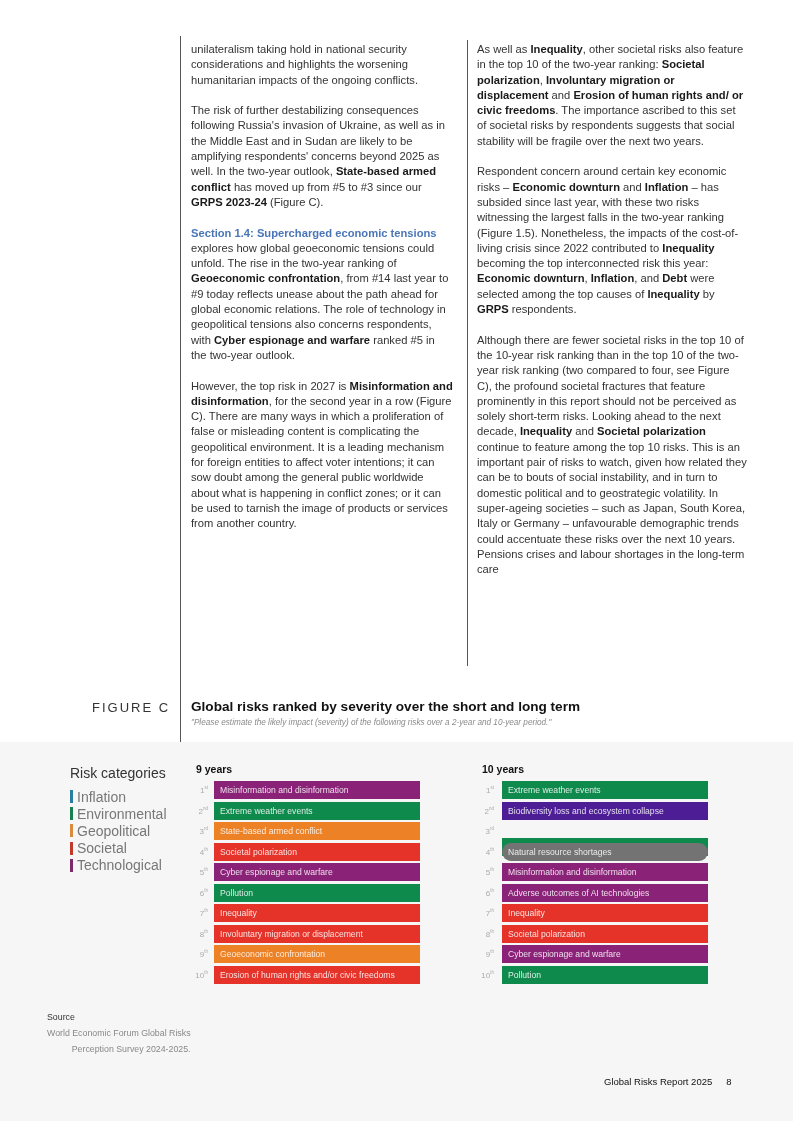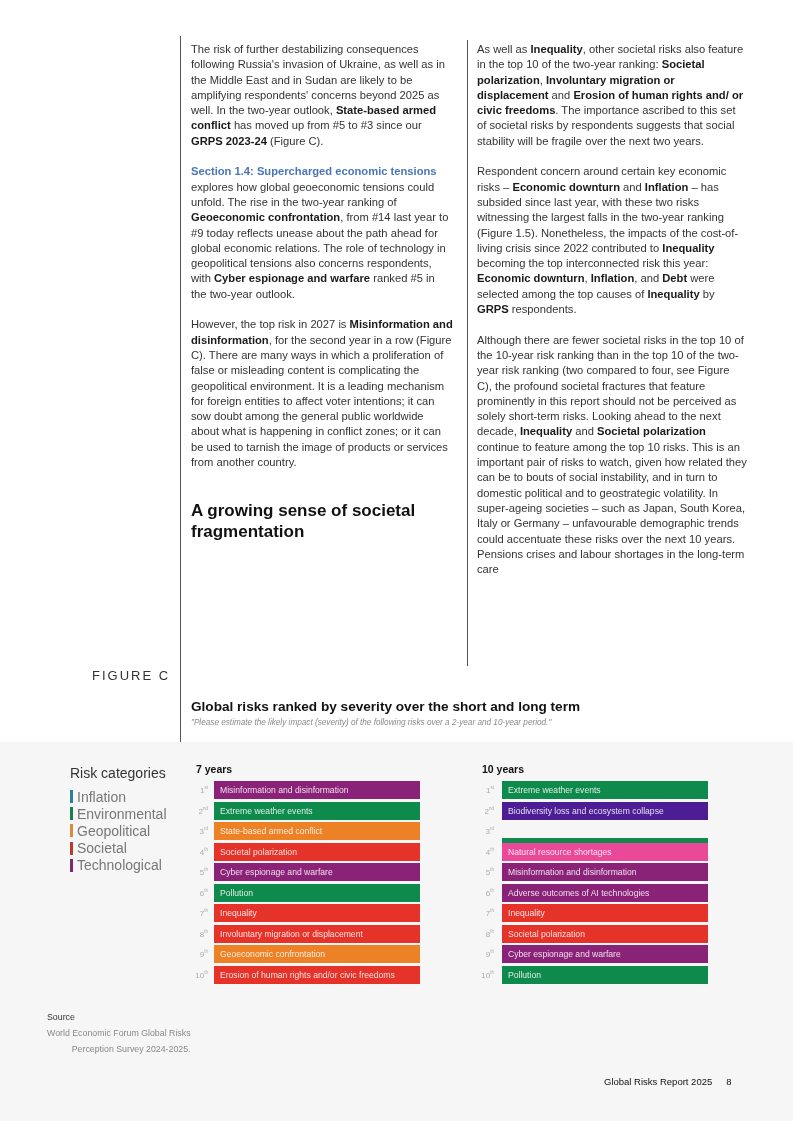--- a/index.html
+++ b/index.html
@@ -13,21 +13,21 @@
   .vline-mid  { position: absolute; left: 467px; top: 40px; width: 1px; height: 626px; background: #555; }
 
   .col { position: absolute; top: 42px; width: 262px; font-size: 11.2px; line-height: 15.3px; color: #333; }
   .col.left { left: 191px; }
   .col.right { left: 477px; width: 270px; }
   .col p { margin: 0 0 15.3px 0; }
   .col b { color: #1a1a1a; }
   .link { color: #4a76b8; font-weight: bold; }
   .h2 { font-size: 17px; line-height: 21px; font-weight: bold; color: #111; margin: 30px 0 22px 0; }
 
-  .fig-label { position: absolute; left: 92px; top: 668px; font-size: 13px; letter-spacing: 2px; color: #333; }
+  .fig-label { position: absolute; left: 92px; top: 700px; font-size: 13px; letter-spacing: 2px; color: #333; }
   .fig-title { position: absolute; left: 191px; top: 699px; font-size: 13.6px; font-weight: bold; color: #111; }
   .fig-sub { position: absolute; left: 191px; top: 718px; font-size: 8.2px; font-style: italic; color: #8a8a8a; }
 
   .panel { position: absolute; left: 0; top: 742px; width: 793px; height: 379px; background: #f6f6f6; }
 
   .legend { position: absolute; left: 47px; top: 765px; font-size: 14px; color: #333; margin-left: 23px; }
   .legend-title { margin-bottom: 7px; }
   .legend-item { display: flex; align-items: center; height: 17.2px; color: #777; }
   .legend-swatch { width: 3px; height: 13px; margin-right: 4px; }
 
@@ -51,24 +51,24 @@
   .footer .pg { margin-left: 14px; }
   .watermark { position: absolute; left: 7px; top: 1146px; font-size: 15px; color: #d5d5d5; font-weight: bold; letter-spacing: 1px; }
 </style>
 </head>
 <body>
 
 <div class="vline-left"></div>
 <div class="vline-mid"></div>
 
 <div class="col left">
+  <p><span>unilateralism taking hold in national security considerations and highlights the worsening humanitarian impacts of the ongoing conflicts.</span></p>
   <p><span>The risk of further destabilizing consequences following Russia's invasion of Ukraine, as well as in the Middle East and in Sudan are likely to be amplifying respondents' concerns beyond 2025 as well. In the two-year outlook, </span><b>State-based armed conflict</b><span> has moved up from #5 to #3 since our </span><b>GRPS 2023-24</b><span> (Figure C).</span></p>
   <p><span class="link">Section 1.4: Supercharged economic tensions</span><span> explores how global geoeconomic tensions could unfold. The rise in the two-year ranking of </span><b>Geoeconomic confrontation</b><span>, from #14 last year to #9 today reflects unease about the path ahead for global economic relations. The role of technology in geopolitical tensions also concerns respondents, with </span><b>Cyber espionage and warfare</b><span> ranked #5 in the two-year outlook.</span></p>
   <p><span>However, the top risk in 2027 is </span><b>Misinformation and disinformation</b><span>, for the second year in a row (Figure C). There are many ways in which a proliferation of false or misleading content is complicating the geopolitical environment. It is a leading mechanism for foreign entities to affect voter intentions; it can sow doubt among the general public worldwide about what is happening in conflict zones; or it can be used to tarnish the image of products or services from another country.</span></p>
-  <div class="h2">A growing sense of societal fragmentation</div>
 </div>
 
 <div class="col right">
   <p><span>As well as </span><b>Inequality</b><span>, other societal risks also feature in the top 10 of the two-year ranking: </span><b>Societal polarization</b><span>, </span><b>Involuntary migration or displacement</b><span> and </span><b>Erosion of human rights and/ or civic freedoms</b><span>. The importance ascribed to this set of societal risks by respondents suggests that social stability will be fragile over the next two years.</span></p>
   <p><span>Respondent concern around certain key economic risks – </span><b>Economic downturn</b><span> and </span><b>Inflation</b><span> – has subsided since last year, with these two risks witnessing the largest falls in the two-year ranking (Figure 1.5). Nonetheless, the impacts of the cost-of-living crisis since 2022 contributed to </span><b>Inequality</b><span> becoming the top interconnected risk this year: </span><b>Economic downturn</b><span>, </span><b>Inflation</b><span>, and </span><b>Debt</b><span> were selected among the top causes of </span><b>Inequality</b><span> by </span><b>GRPS</b><span> respondents.</span></p>
   <p><span>Although there are fewer societal risks in the top 10 of the 10-year risk ranking than in the top 10 of the two-year risk ranking (two compared to four, see Figure C), the profound societal fractures that feature prominently in this report should not be perceived as solely short-term risks. Looking ahead to the next decade, </span><b>Inequality</b><span> and </span><b>Societal polarization</b><span> continue to feature among the top 10 risks. This is an important pair of risks to watch, given how related they can be to bouts of social instability, and in turn to domestic political and to geostrategic volatility. In super-ageing societies – such as Japan, South Korea, Italy or Germany – unfavourable demographic trends could accentuate these risks over the next 10 years. Pensions crises and labour shortages in the long-term care</span></p>
 </div>
 
 <div class="fig-label">FIGURE C</div>
 <div class="fig-title">Global risks ranked by severity over the short and long term</div>
@@ -96,21 +96,21 @@
         <span>Societal</span>
       </div>
       <div class="legend-item">
         <span class="legend-swatch" style="background: rgb(125, 42, 107);"></span>
         <span>Technological</span>
       </div>
     </div>
 </div>
 
 <div class="rank-col two">
-  <div class="rank-head">7 years</div>
+  <div class="rank-head">9 years</div>
   <div class="rank-list">
       <div class="rank-row">
         <span class="rank-num"><span>1</span><sup>st</sup></span>
         <div class="rank-bar" style="background: rgb(138, 34, 120);">Misinformation and disinformation</div>
       </div>
       <div class="rank-row">
         <span class="rank-num"><span>2</span><sup>nd</sup></span>
         <div class="rank-bar" style="background: rgb(15, 138, 77);">Extreme weather events</div>
       </div>
       <div class="rank-row">
@@ -157,21 +157,21 @@
       <div class="rank-row">
         <span class="rank-num"><span>2</span><sup>nd</sup></span>
         <div class="rank-bar" style="background: #4c1d95;">Biodiversity loss and ecosystem collapse</div>
       </div>
       <div class="rank-row">
         <span class="rank-num"><span>3</span><sup>rd</sup></span>
         <div class="rank-bar" style="background: rgb(15, 138, 77); margin-top: 32px;">Critical change to Earth systems</div>
       </div>
       <div class="rank-row">
         <span class="rank-num"><span>4</span><sup>th</sup></span>
-        <div class="rank-bar" style="background: #ec4899;">Natural resource shortages</div>
+        <div class="rank-bar" style="background: #737373; border-radius: 9px;">Natural resource shortages</div>
       </div>
       <div class="rank-row">
         <span class="rank-num"><span>5</span><sup>th</sup></span>
         <div class="rank-bar" style="background: rgb(138, 34, 120);">Misinformation and disinformation</div>
       </div>
       <div class="rank-row">
         <span class="rank-num"><span>6</span><sup>th</sup></span>
         <div class="rank-bar" style="background: rgb(138, 34, 120);">Adverse outcomes of AI technologies</div>
       </div>
       <div class="rank-row">

